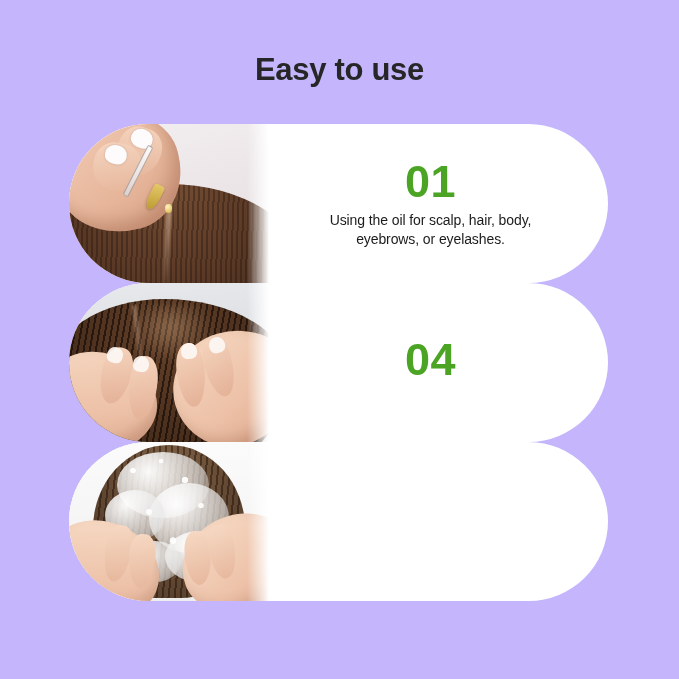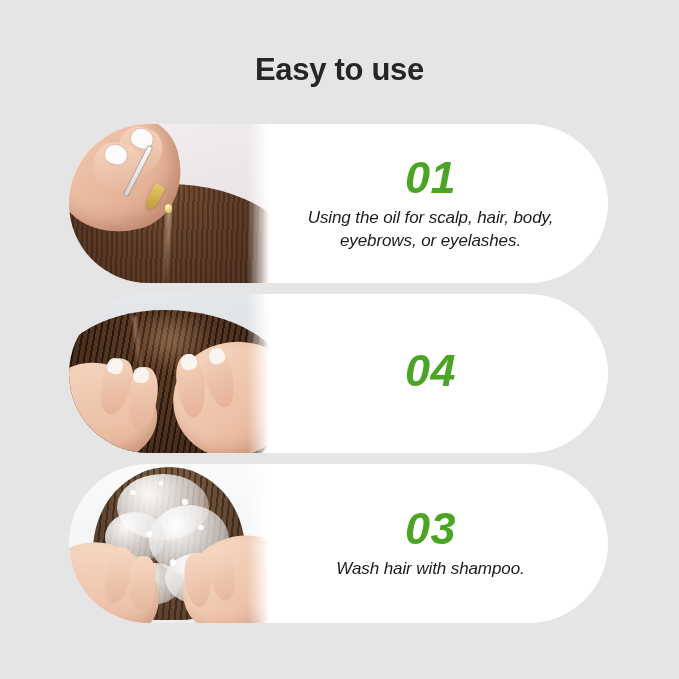--- a/index.html
+++ b/index.html
@@ -11,21 +11,21 @@
     height: 679px;
     background: #d4e3c4;
     font-family: "Liberation Sans", sans-serif;
     overflow: hidden;
     position: relative;
   }
 
   .page {
     position: absolute;
     inset: 0;
-    background: #e5e5e5;
+    background: #c4b5fd;
   }
 
   
   .title {
     position: absolute;
     top: 52px;
     left: 0;
     width: 679px;
     text-align: center;
     font-size: 31px;
@@ -45,22 +45,20 @@
 
   .card {
     position: relative;
     width: 539px;
     height: 159px;
     background: #ffffff;
     border-radius: 80px;
     overflow: hidden;
     display: flex;
     align-items: stretch;
-    margin-bottom: 11px;
-    font-style: italic;
   }
 
   .card-photo {
     width: 200px;
     flex: 0 0 200px;
     position: relative;
     overflow: hidden;
     background: #efe9ea;
   }
 
@@ -77,21 +75,21 @@
   .step-number {
     font-size: 45px;
     font-weight: 700;
     color: #4ba424;
     line-height: 1.0;
     letter-spacing: 0.5px;
     margin-bottom: 7px;
   }
 
   .step-text {
-    font-size: 17px;
+    font-size: 14px;
     font-weight: 500;
     color: #1b1b1b;
     line-height: 1.34;
     letter-spacing: -0.1px;
     max-width: 260px;
   }
 
   
   .ph1-bg {
     position: absolute; inset: 0;
@@ -365,20 +363,16 @@
         <div class="arm arm-l"></div>
         <div class="arm arm-r"></div>
         <div class="hand hand-l"></div>
         <div class="hand hand-r"></div>
         <div class="fgr k1"></div>
         <div class="fgr k2"></div>
         <div class="fgr k3"></div>
         <div class="fgr k4"></div>
         <div class="photo-fade"></div>
       </div>
-      <div class="card-body">
-        <div class="step-number">03</div>
-        <div class="step-text">Wash hair with shampoo.</div>
-      </div>
     </div>
 
   </div>
 </div>
 
 </body></html>

